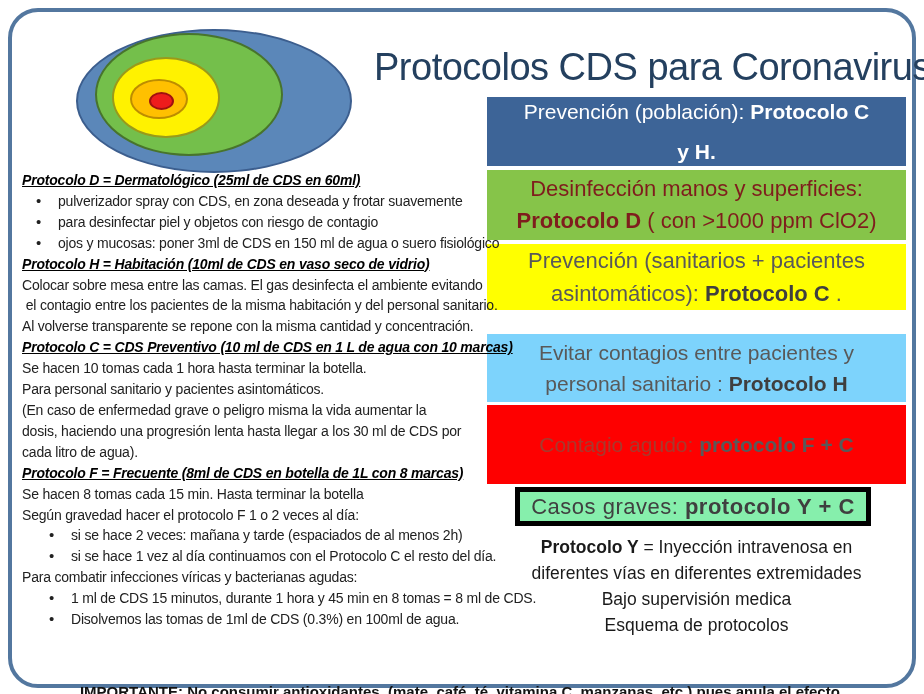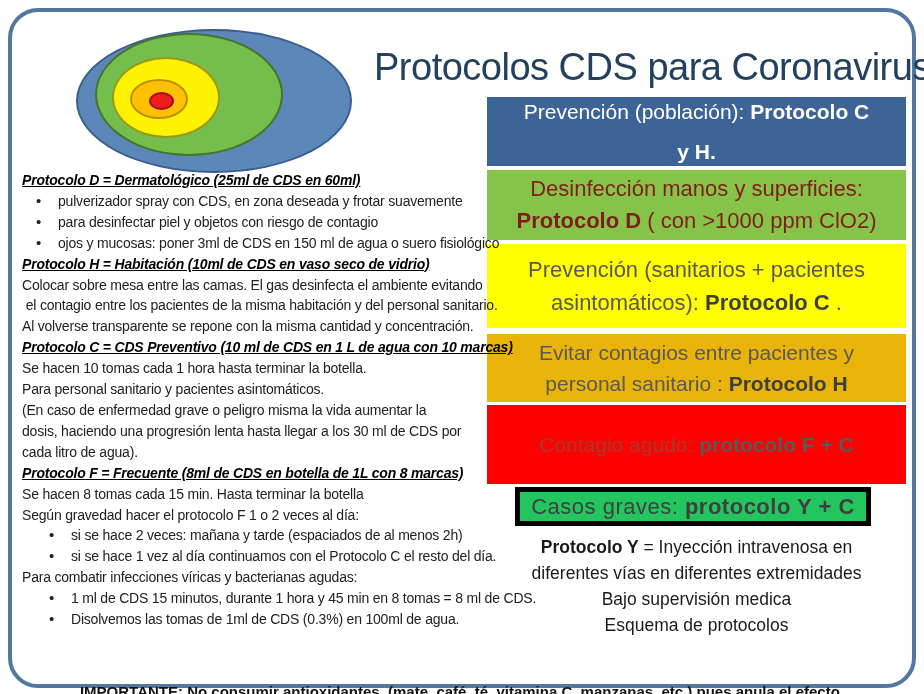--- a/index.html
+++ b/index.html
@@ -18,27 +18,27 @@
 
   .title{position:absolute;left:374px;top:46px;width:520px;font-size:38px;
          color:#24405f;letter-spacing:-0.5px;white-space:pre;}
 
   
   .pbox{position:absolute;left:487px;width:419px;box-sizing:border-box;
         display:flex;align-items:center;justify-content:center;text-align:center;}
   .pbox b{font-weight:bold;}
   .box-blue  {top:97px; height:69px;background:#3d6497;color:#ffffff;font-size:21px;line-height:40px;padding:0 36px;}
   .box-green {top:170px;height:70px;background:#86c449;color:#7f1d1d;font-size:22px;line-height:32px;padding:0 14px;}
-  .box-yellow{top:244px;height:84px;background:#ffff00;color:#595959;font-size:22px;line-height:33px;padding:0 14px;}
+  .box-yellow{top:244px;height:66px;background:#ffff00;color:#595959;font-size:22px;line-height:33px;padding:0 14px;}
   .box-yellow b{color:#3f3f3f;}
-  .box-orange{top:334px;height:68px;background:#eab308;color:#595959;font-size:21px;line-height:31px;padding:0 14px;}
+  .box-orange{top:334px;height:68px;background:#7dd3fc;color:#595959;font-size:21px;line-height:31px;padding:0 14px;}
   .box-orange b{color:#3f3f3f;}
   .box-red   {top:405px;height:79px;background:#fe0000;color:#a63a2e;font-size:21px;padding:0 14px;}
   .box-red b{color:#595959;}
-  .box-casos {top:487px;left:515px;width:356px;height:39px;background:#22c55e;
+  .box-casos {top:487px;left:515px;width:356px;height:39px;background:#86efac;
               border:5px solid #000000;color:#404040;font-size:22px;letter-spacing:0.5px;}
   .box-casos b{color:#3f3f3f;}
 
   
   .ynote{position:absolute;left:487px;top:534px;width:419px;text-align:center;
          font-size:17.5px;line-height:26px;color:#1a1a1a;}
   .ynote b{font-weight:bold;margin-top:8px;}
 
   
   .left-col{position:absolute;left:22px;top:170px;width:500px;font-size:14px;

